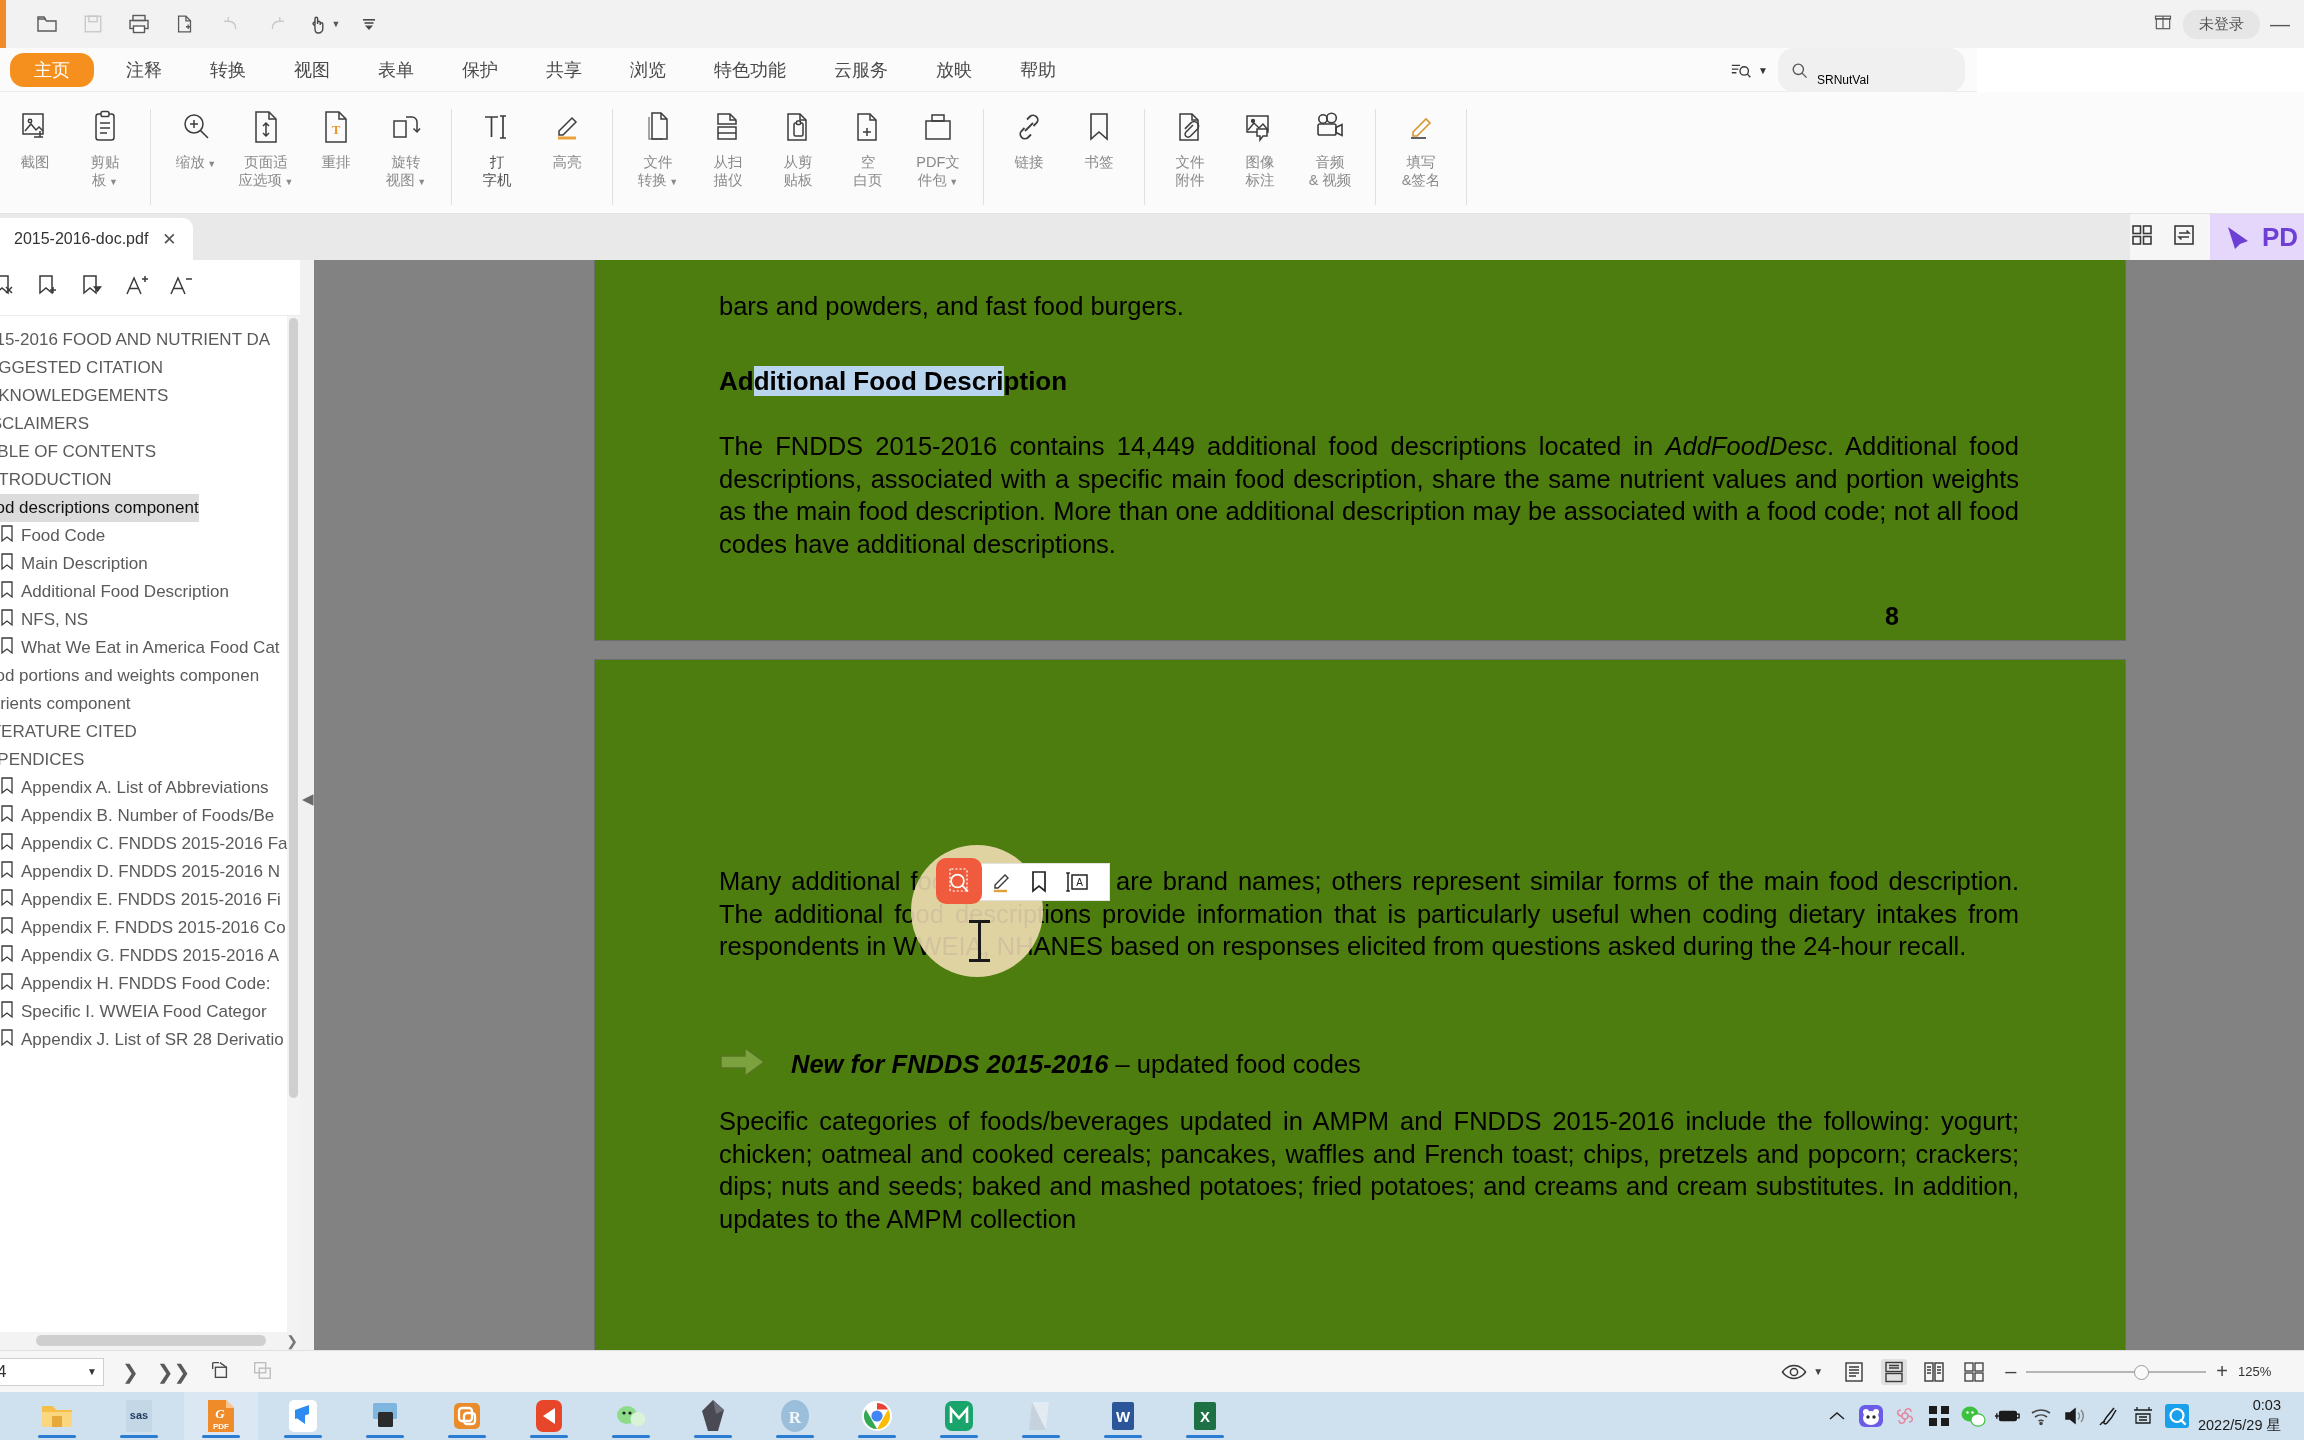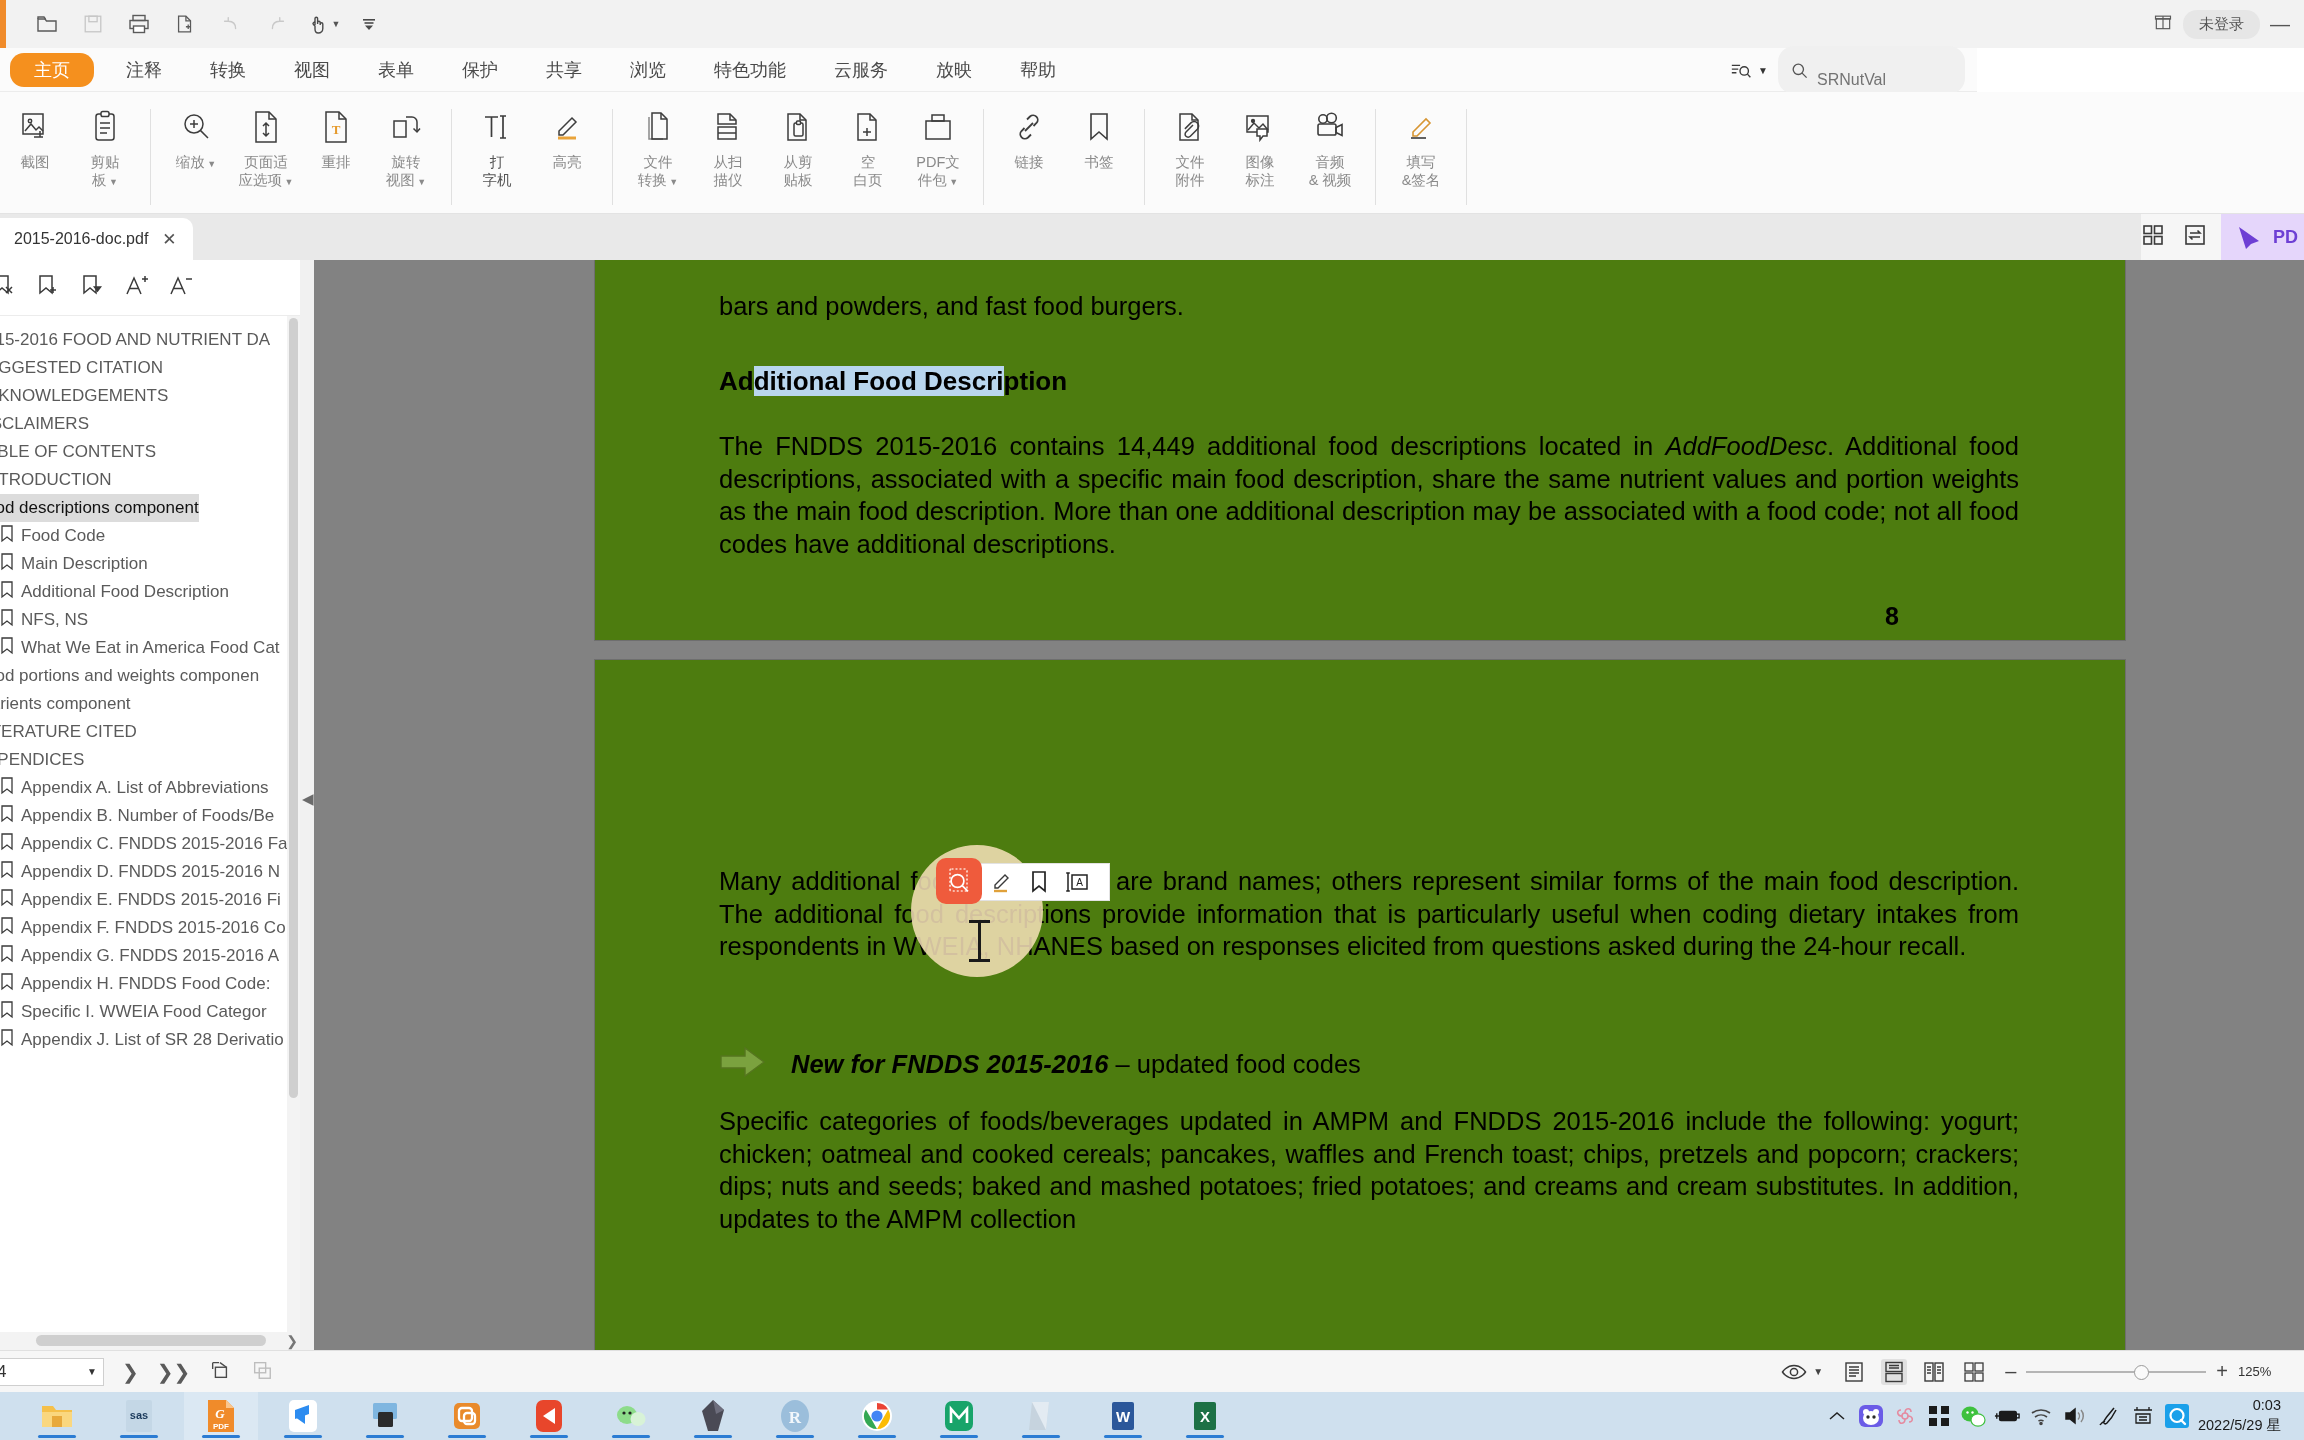--- a/index.html
+++ b/index.html
@@ -57,21 +57,21 @@
     display: flex; align-items: center; gap: 10px;
   }
   .srch-drop { display: flex; align-items: center; gap: 5px; }
   .srchbox {
     display: flex; align-items: center; gap: 8px;
     background: #f0f0f0; border-radius: 16px; padding: 5px 18px 5px 12px;
     min-width: 180px;
   }
   .srchbox input {
     border: 0; background: transparent; outline: none;
-    font-size: 16px; color: #737373; width: 130px;
+    font-size: 12px; color: #000000; width: 130px;
     font-family: "Liberation Sans", sans-serif;
     margin-top: 20px;
   }
 
   
   .ribbon {
     position: absolute; top: 92px; left: 0; width: 2304px; height: 122px;
     background: #fbfbfb; border-bottom: 1px solid #e3e3e3;
     display: flex; align-items: flex-start; padding-top: 8px;
   }
@@ -100,21 +100,21 @@
     display: flex; align-items: center; gap: 14px;
     padding: 0 16px 0 14px; font-size: 16px; color: #333;
   }
   .doctab .closex { font-size: 17px; color: #555; }
   .dtab-right {
     position: absolute; right: 0; top: 0; height: 46px; display: flex; align-items: center;
   }
   .dtab-icons { display: flex; align-items: center; gap: 18px; padding-right: 14px; background:#f6f6f6; height:46px;}
   .pdfbadge {
     background: #e5d6fb; height: 46px; display: flex; align-items: center; gap: 8px;
-    padding: 0 6px 0 14px; color: #6d3fd4; font-size: 18px; font-weight: bold;
+    padding: 0 6px 0 14px; color: #6d3fd4; font-size: 26px; font-weight: bold;
   }
 
   
   .main {
     position: absolute; top: 260px; left: 0; width: 2304px; height: 1090px;
     background: #828282;
   }
 
   
   .sidebar {

